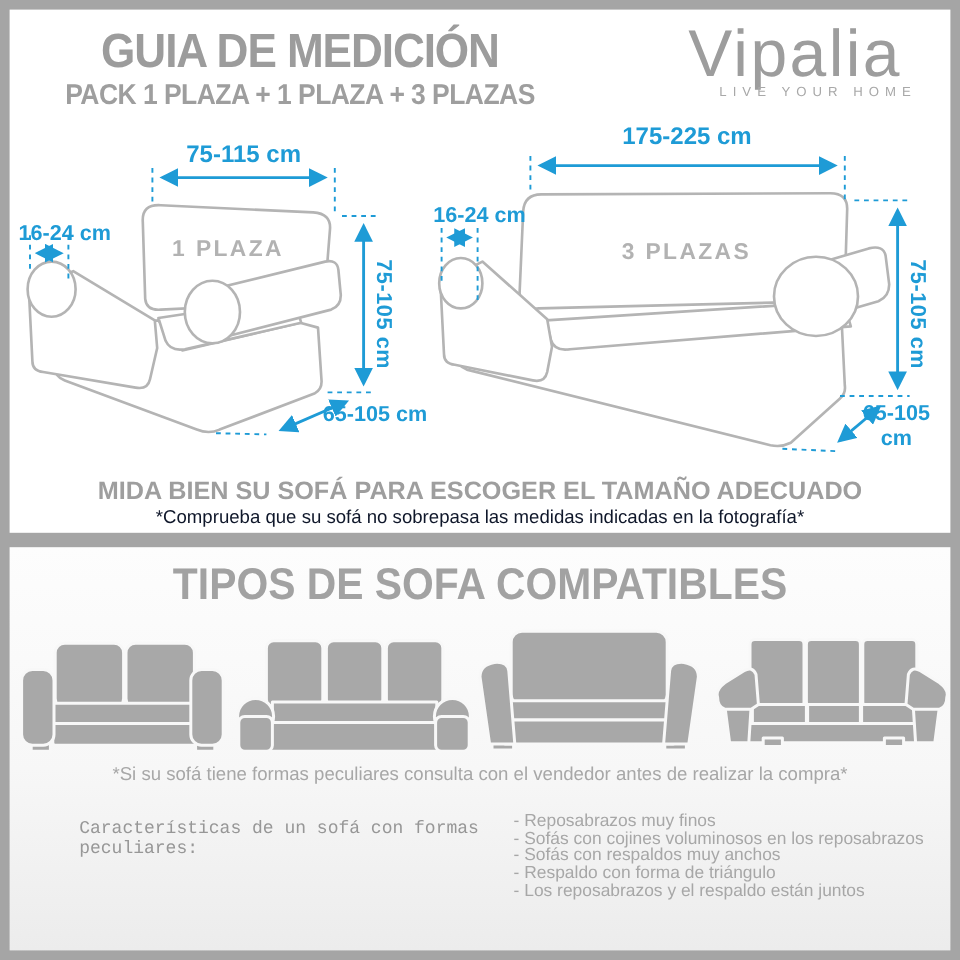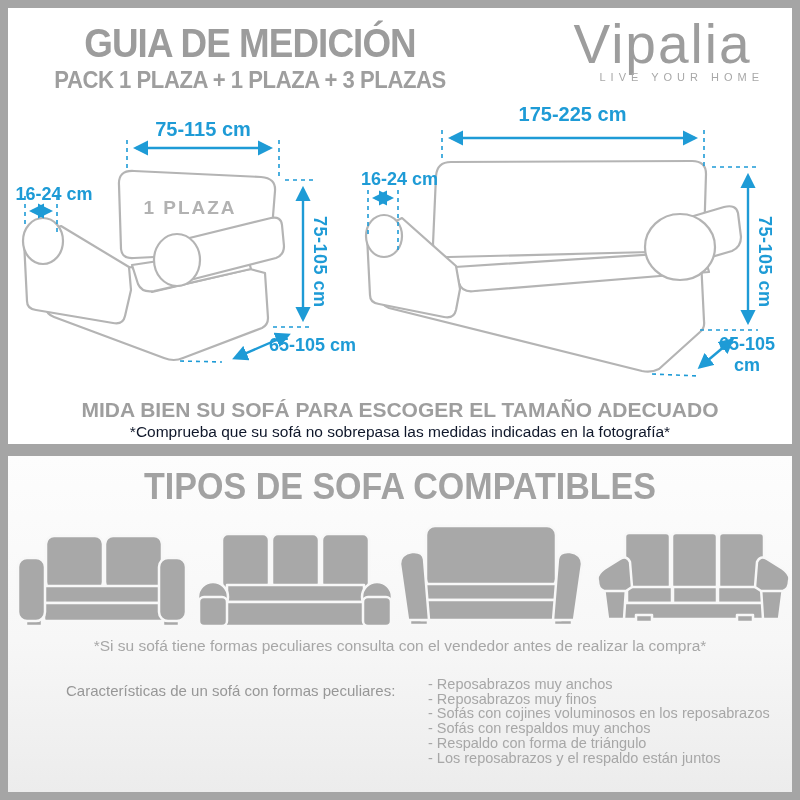--- a/index.html
+++ b/index.html
@@ -28,21 +28,21 @@
   .note-title{position:absolute;left:0;top:398px;width:800px;text-align:center;
               font-size:21px;font-weight:bold;color:#9e9e9e;}
   .note-sub{position:absolute;left:0;top:423px;width:800px;text-align:center;
             font-size:15.5px;color:#0f172a;}
   
   .compat-title{position:absolute;left:0;top:466px;width:800px;text-align:center;
                 font-size:37px;font-weight:bold;color:#a2a2a2;transform:scaleX(0.92);}
   .warning{position:absolute;left:0;top:637px;width:800px;text-align:center;
            font-size:15.5px;color:#a7a7a7;}
   .features-label{position:absolute;left:66px;top:682px;width:360px;
-                  font-size:15px;color:#979797;}
+                  font-size:15px;color:#979797;font-family:Liberation Mono, monospace;}
   .features{position:absolute;left:428px;top:677px;width:360px;
             font-size:14.5px;line-height:14.7px;color:#a7a7a7;}
   .features div{white-space:nowrap;}
   .lineart{fill:#ffffff;stroke:#b4b4b4;stroke-width:2.2;stroke-linejoin:round;stroke-linecap:round;}
   .sil{fill:#a8a8a8;stroke:#f8f8f8;stroke-width:2.5;stroke-linejoin:round;}
   .dash{stroke:#1e9bd6;stroke-width:1.6;stroke-dasharray:4 4;fill:none;}
   .meas{stroke:#1e9bd6;stroke-width:2.4;fill:none;}
 </style>
 </head>
 <body>
@@ -120,20 +120,21 @@
   <div class="blue" style="left:8px;top:185px;width:92px;font-size:18px;">16-24 cm</div>
   <div class="vlabel" style="left:330px;top:216px;">75-105 cm</div>
   <div class="blue" style="left:255px;top:336px;width:115px;font-size:18px;">65-105 cm</div>
 
   <div class="blue" style="left:495px;top:103px;width:155px;font-size:20px;">175-225 cm</div>
   <div class="blue" style="left:352px;top:170px;width:95px;font-size:18px;">16-24 cm</div>
   <div class="vlabel" style="left:775px;top:216px;">75-105 cm</div>
   <div class="blue" style="left:710px;top:334px;width:74px;font-size:18px;line-height:21px;">65-105 cm</div>
 
   <div class="seatlabel" style="left:135px;top:197px;width:110px;">1 PLAZA</div>
+  <div class="seatlabel" style="left:512px;top:200px;width:120px;">3 PLAZAS</div>
 
   <div class="note-title">MIDA BIEN SU SOFÁ PARA ESCOGER EL TAMAÑO ADECUADO</div>
   <div class="note-sub">*Comprueba que su sofá no sobrepasa las medidas indicadas en la fotografía*</div>
 
   <div class="compat-title">TIPOS DE SOFA COMPATIBLES</div>
 
   <svg class="art" style="left:16px;top:534px;" width="172" height="94" viewBox="0 0 172 94">
     <g class="sil">
       <rect x="30" y="2" width="57" height="54" rx="8"></rect>
       <rect x="89" y="2" width="57" height="54" rx="8"></rect>
@@ -186,20 +187,19 @@
       <path d="M8,57 L30,57 L28,88 L12,88 Z"></path>
       <path d="M2,50 Q0,44 8,38 L24,28 Q31,24 34,31 L36,56 L30,60 L8,60 Q2,58 2,50 Z"></path>
       <path d="M165,57 L187,57 L183,88 L167,88 Z"></path>
       <path d="M193,50 Q195,44 187,38 L171,28 Q164,24 161,31 L159,56 L165,60 L187,60 Q193,58 193,50 Z"></path>
     </g>
   </svg>
 
   <div class="warning">*Si su sofá tiene formas peculiares consulta con el vendedor antes de realizar la compra*</div>
   <div class="features-label">Características de un sofá con formas peculiares:</div>
   <div class="features">
-    <div>- Reposabrazos muy anchos</div>
     <div>- Reposabrazos muy finos</div>
     <div>- Sofás con cojines voluminosos en los reposabrazos</div>
     <div>- Sofás con respaldos muy anchos</div>
     <div>- Respaldo con forma de triángulo</div>
     <div>- Los reposabrazos y el respaldo están juntos</div>
   </div>
 </div>
 
 </body></html>

